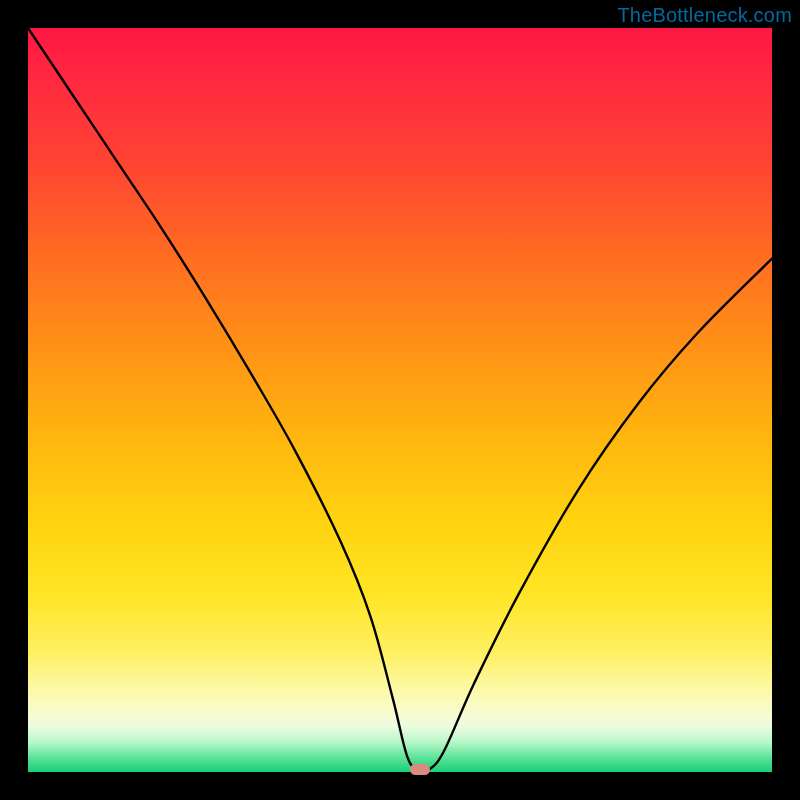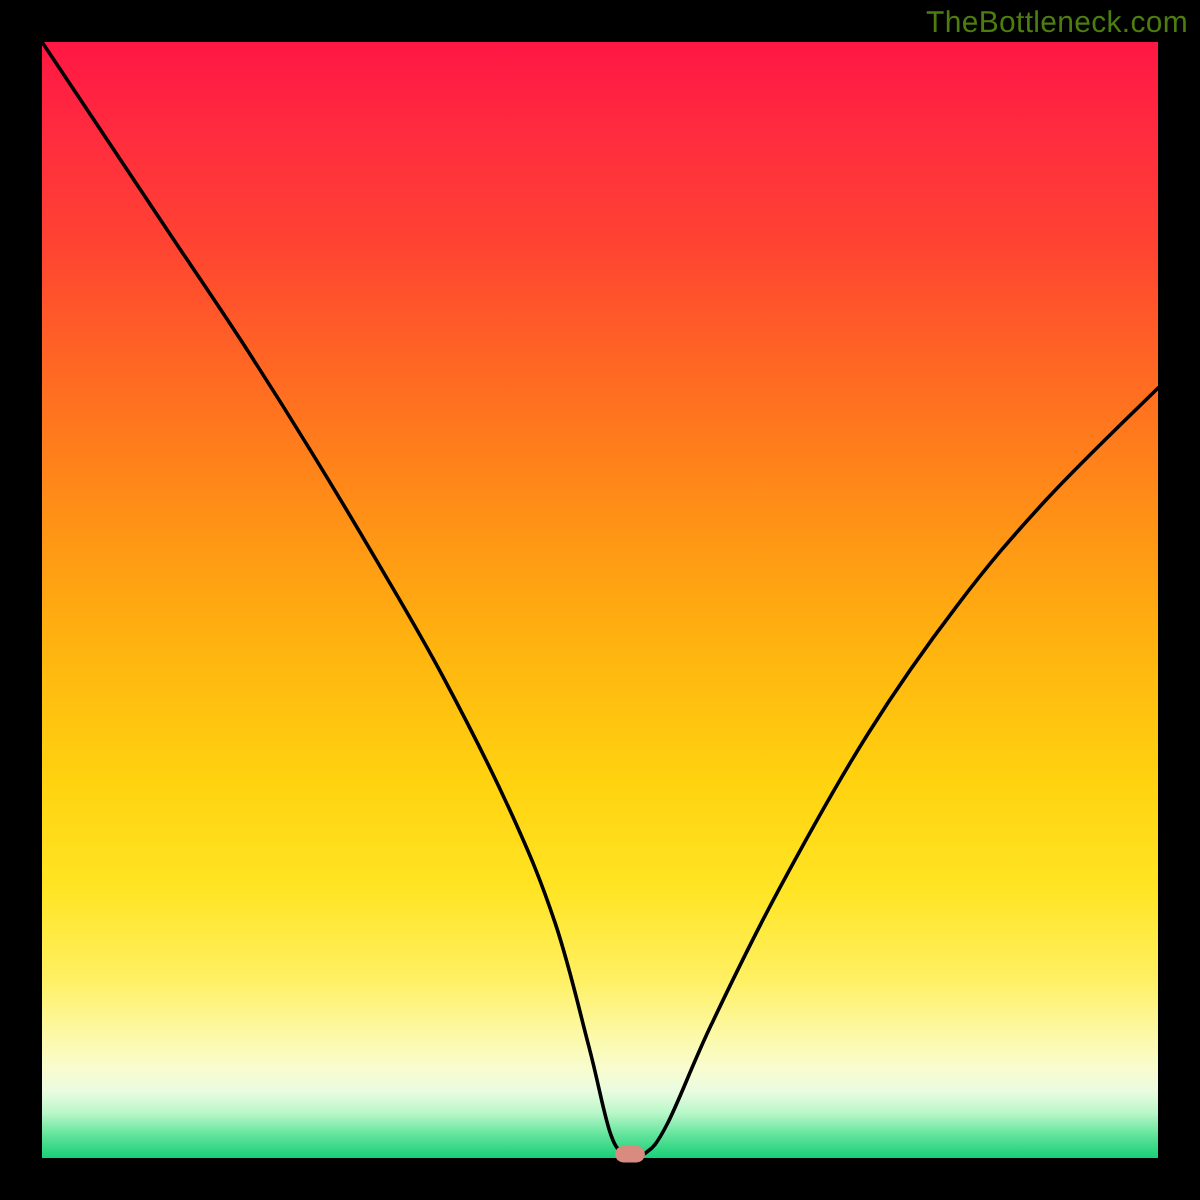--- a/index.html
+++ b/index.html
@@ -39,21 +39,21 @@
       #5fe39a 98%,
       #17cf77 100%
     );
   }
   .watermark {
     position: absolute;
     top: 4px;
     right: 8px;
     font-family: Arial, Helvetica, sans-serif;
     font-size: 20px;
-    color: #4d7c0f;
+    color: #0369a1;
     letter-spacing: 0.2px;
     user-select: none;
   }
   svg.curve {
     position: absolute;
     left: 0;
     top: 0;
     width: 744px;
     height: 744px;
   }

